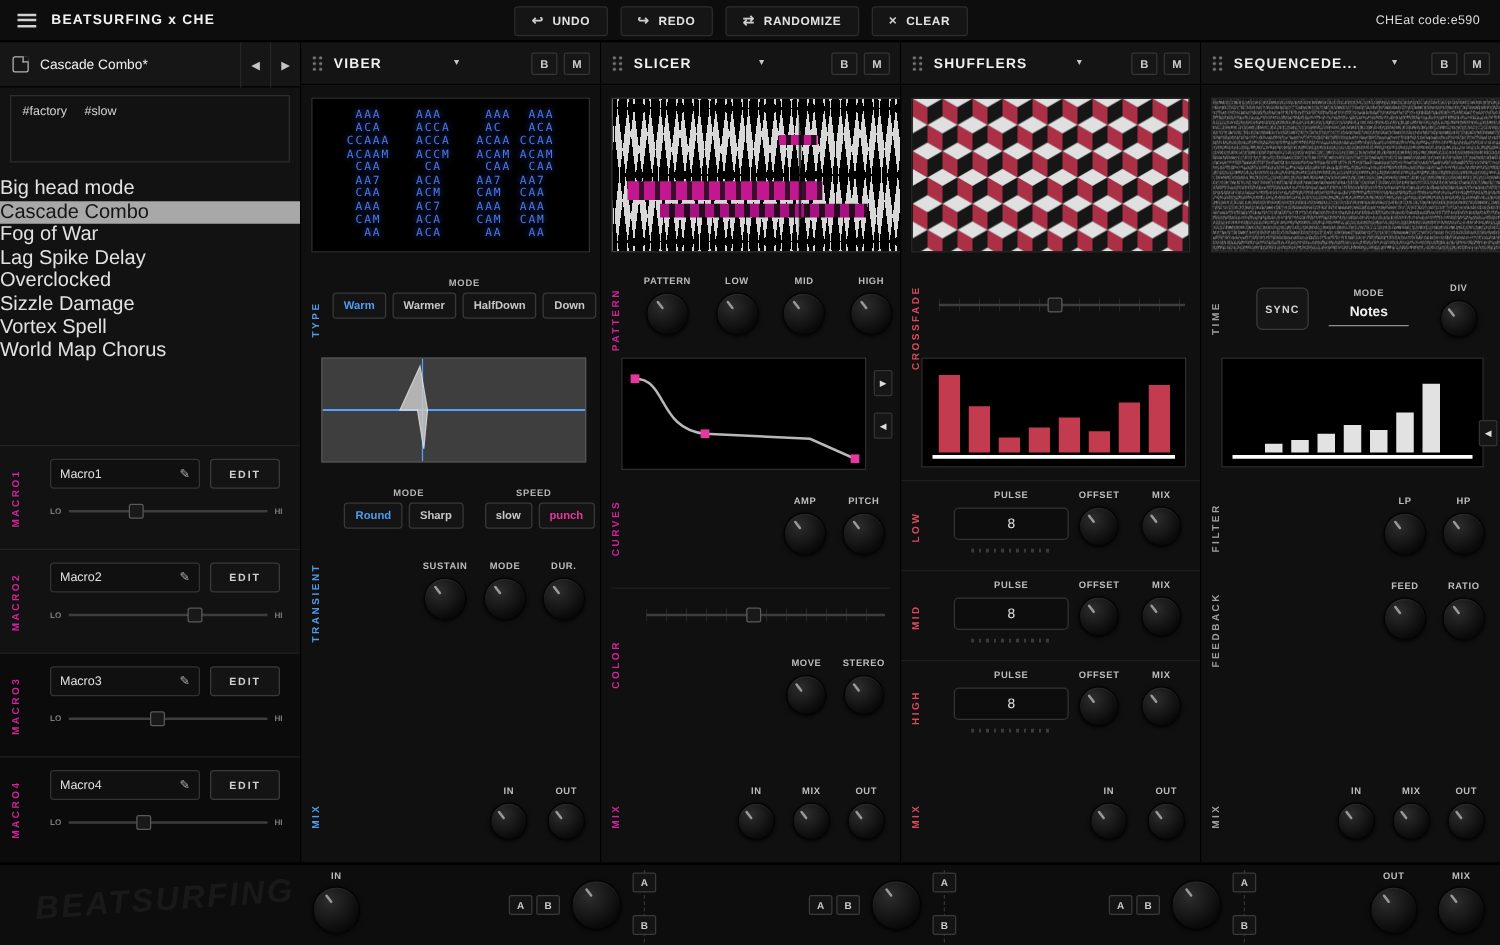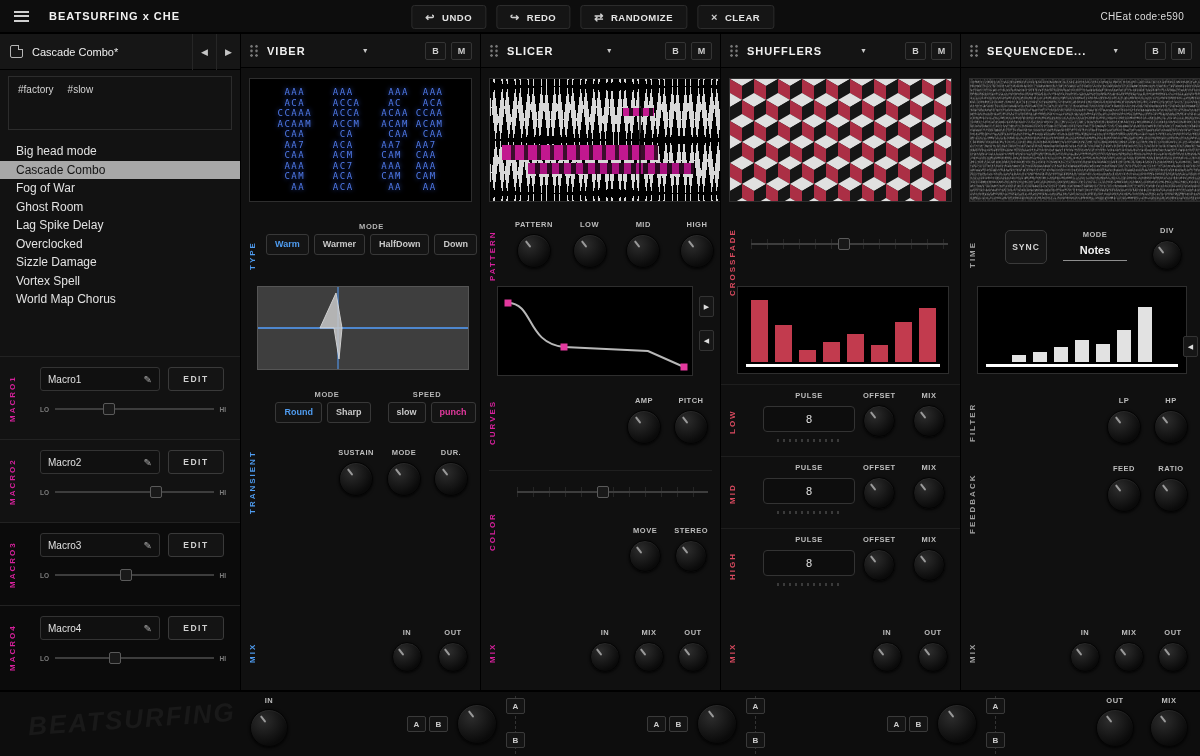--- a/index.html
+++ b/index.html
@@ -4,21 +4,21 @@
 <style>
   *{box-sizing:border-box;margin:0;padding:0}
   html,body{width:1200px;height:756px;overflow:hidden}
   body{background:#0b0b0b;font-family:"Liberation Sans",sans-serif;color:#ddd;position:relative}
   .row{display:flex;align-items:flex-start}
 
   
   .topbar{position:absolute;left:0;top:0;width:1200px;height:34px;background:#0d0d0d;border-bottom:2px solid #000;display:flex;align-items:center;padding:0 14px}
   .burger{width:15px;height:11px;border-top:2px solid #d0d0d0;border-bottom:2px solid #d0d0d0;position:relative}
   .burger::after{content:"";position:absolute;left:0;right:0;top:50%;margin-top:-1px;height:2px;background:#d0d0d0}
-  .apptitle{margin-left:20px;font-size:11px;font-weight:bold;letter-spacing:1px;color:#f2f2f2}
+  .apptitle{margin-left:12px;font-size:11px;font-weight:bold;letter-spacing:1px;color:#f2f2f2}
   .topbtns{position:absolute;left:50%;top:5px;transform:translateX(-52%);display:flex;gap:10px}
   .topbtn{display:flex;align-items:center;gap:7px;background:#151515;border:1px solid #2c2c2c;border-radius:3px;height:24px;padding:0 13px;font-size:9.5px;font-weight:bold;letter-spacing:.5px;color:#e3e3e3;cursor:default}
   .topbtn .ticon{font-size:11px;color:#cfcfcf;line-height:1}
   .cheat{position:absolute;right:16px;top:11px;font-size:10px;color:#dcdcdc;letter-spacing:.3px}
 
   
   .col{position:absolute;top:34px;width:240px;height:656px;background:#101010;border-left:1px solid #000}
   .colhead{position:absolute;left:0;right:0;top:0;height:34px;background:#141414;border-bottom:1px solid #000;display:flex;align-items:center;padding:0 8px}
   .grip{width:10px;height:13px;background-image:radial-gradient(#777 1px,transparent 1.6px);background-size:5px 4.6px;margin-right:8px;flex:none}
   .coltitle{font-size:11px;font-weight:bold;letter-spacing:1px;color:#f0f0f0;white-space:nowrap}
@@ -52,21 +52,21 @@
 
   
   .sidebar{position:absolute;left:0;top:34px;width:240px;height:488px;background:#121212}
   .sidehead{position:absolute;left:0;right:0;top:0;height:36px;background:#161616;border-bottom:1px solid #000;display:flex;align-items:center;padding-left:10px}
   .fileicon{width:13px;height:13px;border:1.5px solid #b5b5b5;border-radius:2px;position:relative;flex:none}
   .fileicon::after{content:"";position:absolute;right:-1px;top:-1px;width:4px;height:4px;background:#161616;border-left:1.5px solid #b5b5b5;border-bottom:1.5px solid #b5b5b5}
   .presetname{margin-left:9px;font-size:11px;color:#eee;flex:1;white-space:nowrap;overflow:hidden}
   .navarrow{width:24px;height:36px;border-left:1px solid #262626;display:flex;align-items:center;justify-content:center;font-size:9px;color:#c5c5c5}
   .tags{position:absolute;left:8px;right:8px;top:42px;height:54px;border:1px solid #2c2c2c;background:#121212;padding:7px 9px;font-size:10px;color:#d5d5d5;display:flex;gap:14px;align-items:flex-start}
   .presetlist{position:absolute;left:0;right:0;top:108px}
-  .preset-item{height:18.5px;line-height:18.5px;padding:0 16px;font-size:12px;color:#e2e2e2;white-space:nowrap}
+  .preset-item{height:18.5px;line-height:18.5px;padding:0 0;font-size:16px;color:#e2e2e2;white-space:nowrap}
   .preset-item.selected{background:#a8a8a8;color:#141414}
   .macroblock{position:absolute;left:0;right:0;height:83px;border-top:1px solid #222}
   .mname{position:absolute;left:40px;top:10px;width:120px;height:24px;background:#101010;border:1px solid #333;border-radius:3px;display:flex;align-items:center;padding:0 7px;font-size:10px;color:#e0e0e0}
   .mname .pencil{margin-left:auto;font-size:10px;color:#aaa}
   .editbtn{position:absolute;left:168px;top:10px;width:56px;height:24px;background:#141414;border:1px solid #3a3a3a;border-radius:3px;font-size:8.5px;font-weight:bold;letter-spacing:1.5px;color:#cfcfcf;display:flex;align-items:center;justify-content:center}
   .msliderrow{position:absolute;left:40px;right:14px;top:44px;display:flex;align-items:center;gap:6px}
   .msliderrow .slider{flex:1}
 
   
   .ascii{font-family:"DejaVu Sans Mono",monospace;font-size:9px;line-height:10.5px;letter-spacing:1.5px;color:#4f79e8;text-shadow:0 0 5px rgba(64,110,255,.75);padding-top:8px;margin:0 auto;width:fit-content;white-space:pre}
@@ -138,21 +138,20 @@
     <div class="navarrow">▶</div>
   </div>
   <div class="tags">
     <span>#factory</span>
     <span>#slow</span>
   </div>
   <div class="presetlist">
       <div class="preset-item">Big head mode</div>
       <div class="preset-item selected">Cascade Combo</div>
       <div class="preset-item">Fog of War</div>
-      <div class="preset-item">Ghost Room</div>
       <div class="preset-item">Lag Spike Delay</div>
       <div class="preset-item">Overclocked</div>
       <div class="preset-item">Sizzle Damage</div>
       <div class="preset-item">Vortex Spell</div>
       <div class="preset-item">World Map Chorus</div>
     </div>
 
   <div class="macroblock" style="top:322px">
     <div class="vlabel c-pink" style="left:8px;top:12px;height:60px">MACRO1</div>
     <div class="mname">

